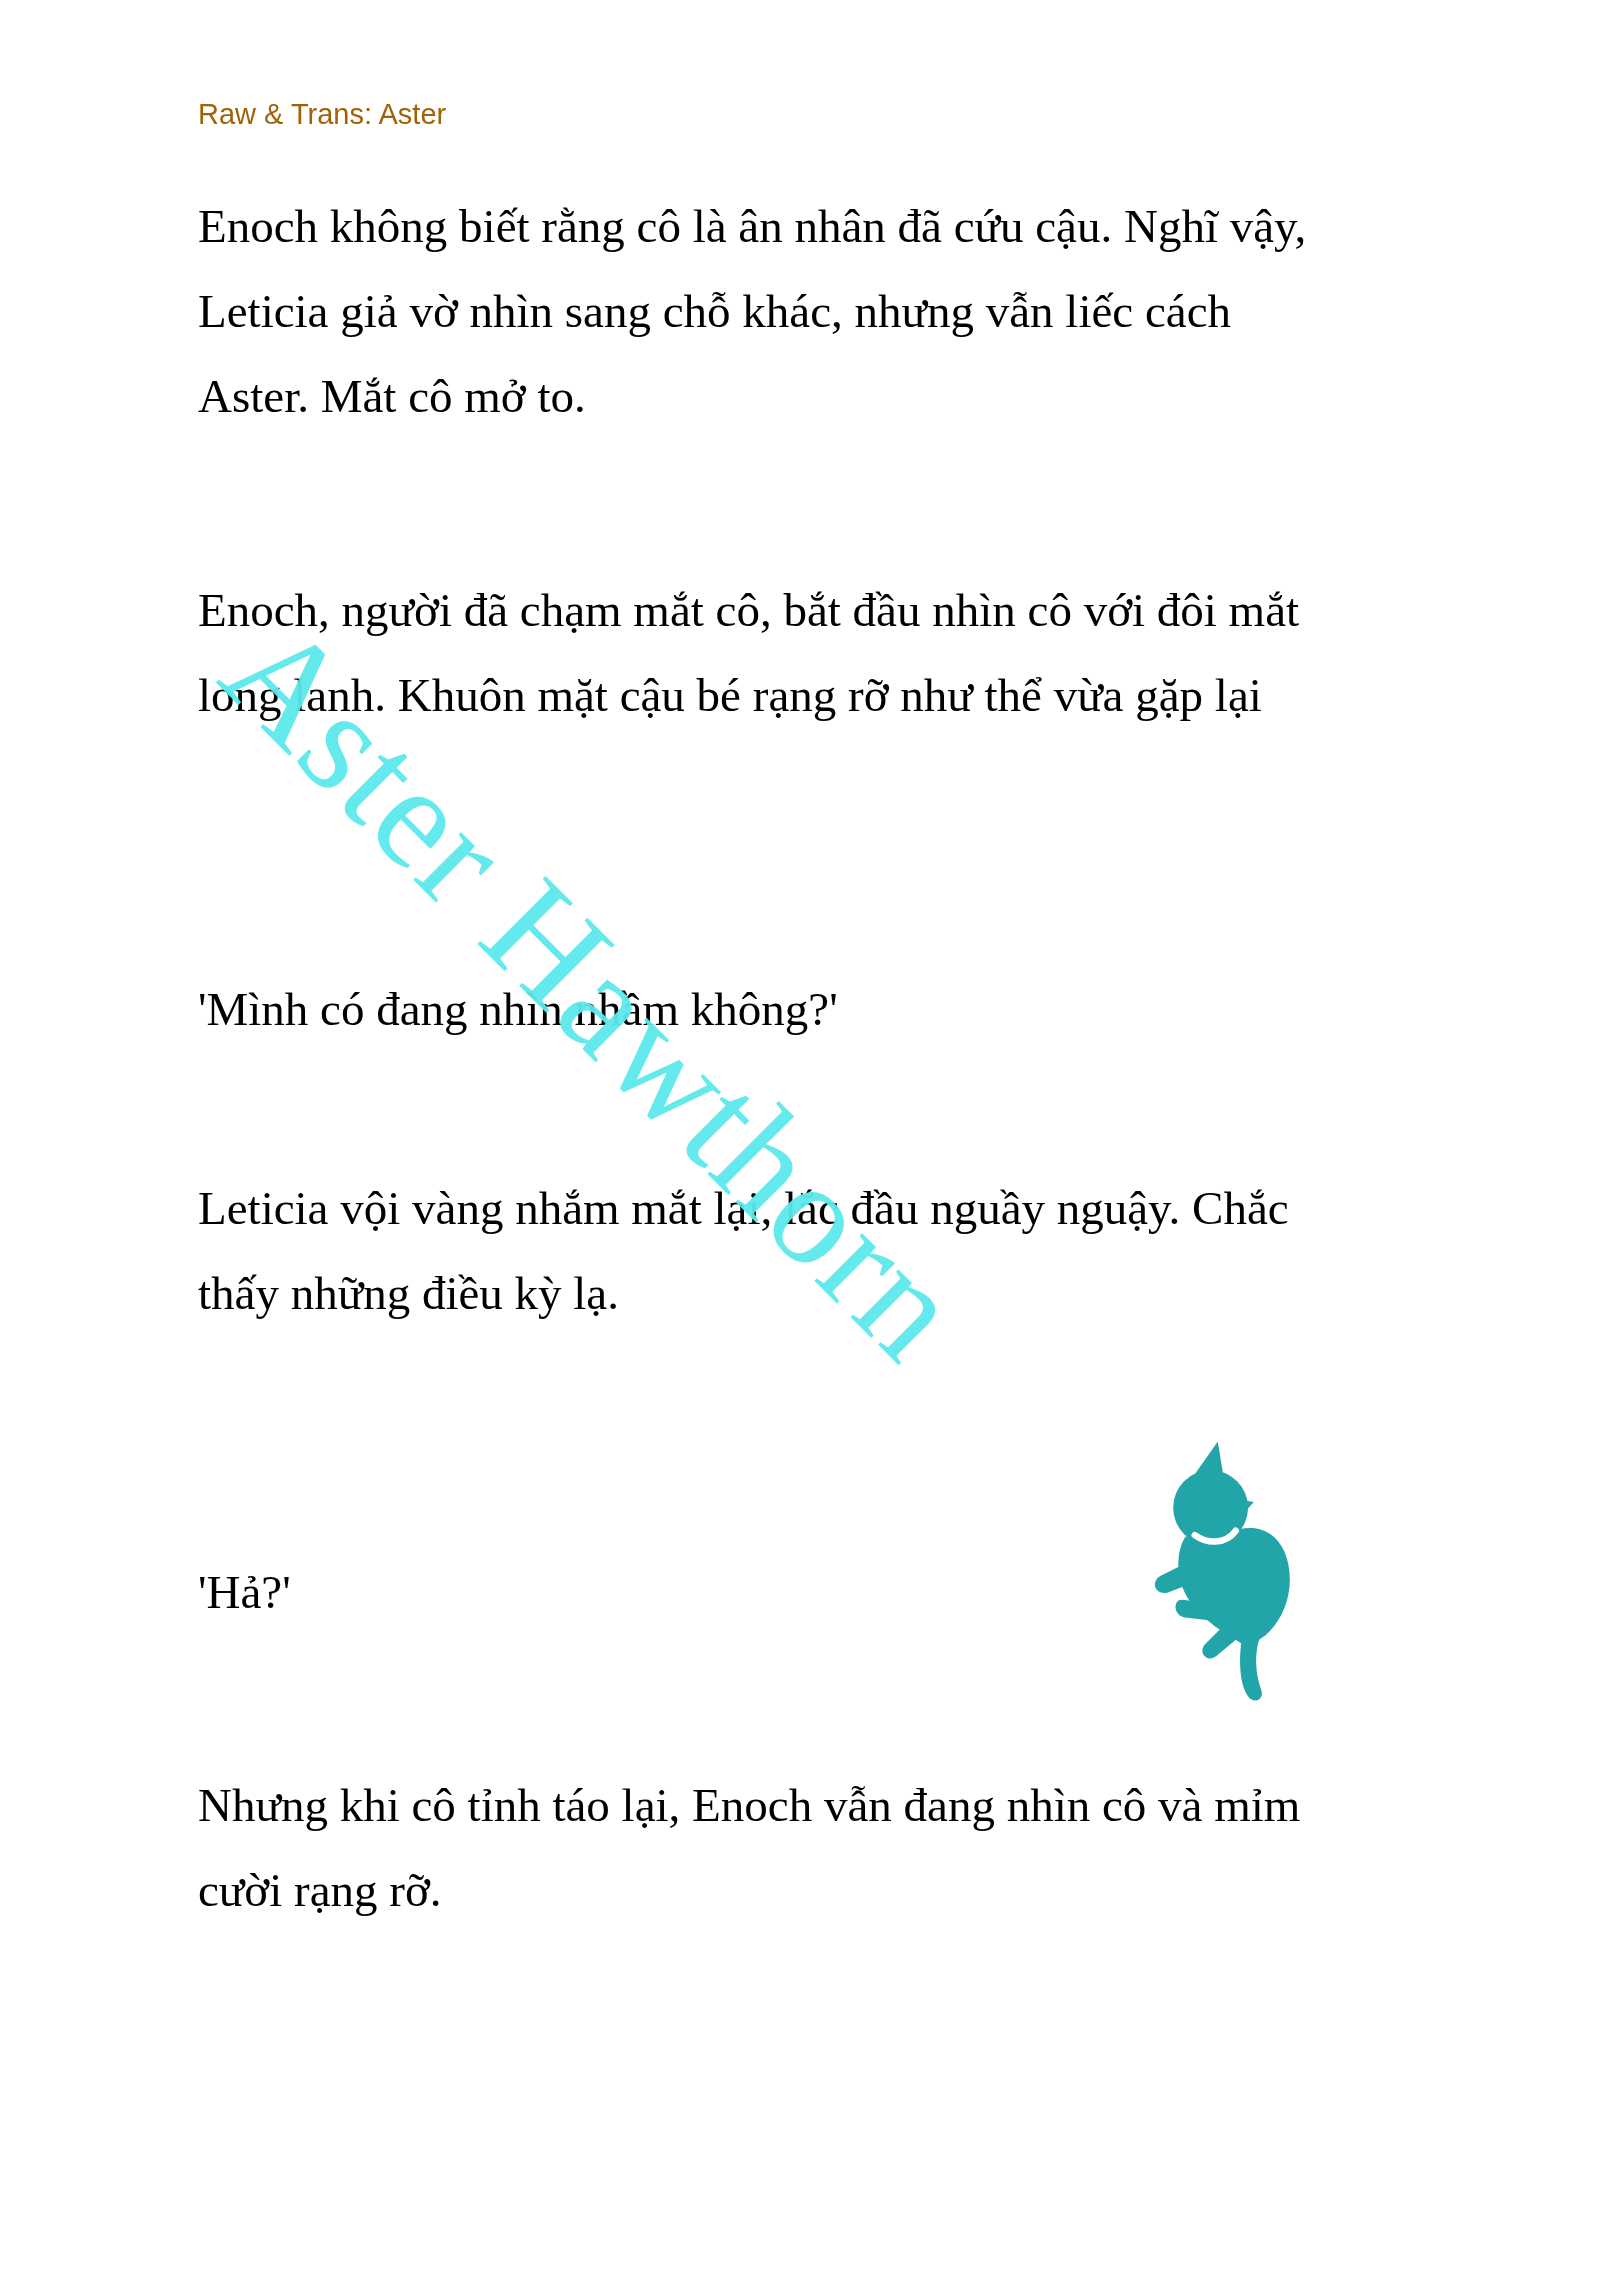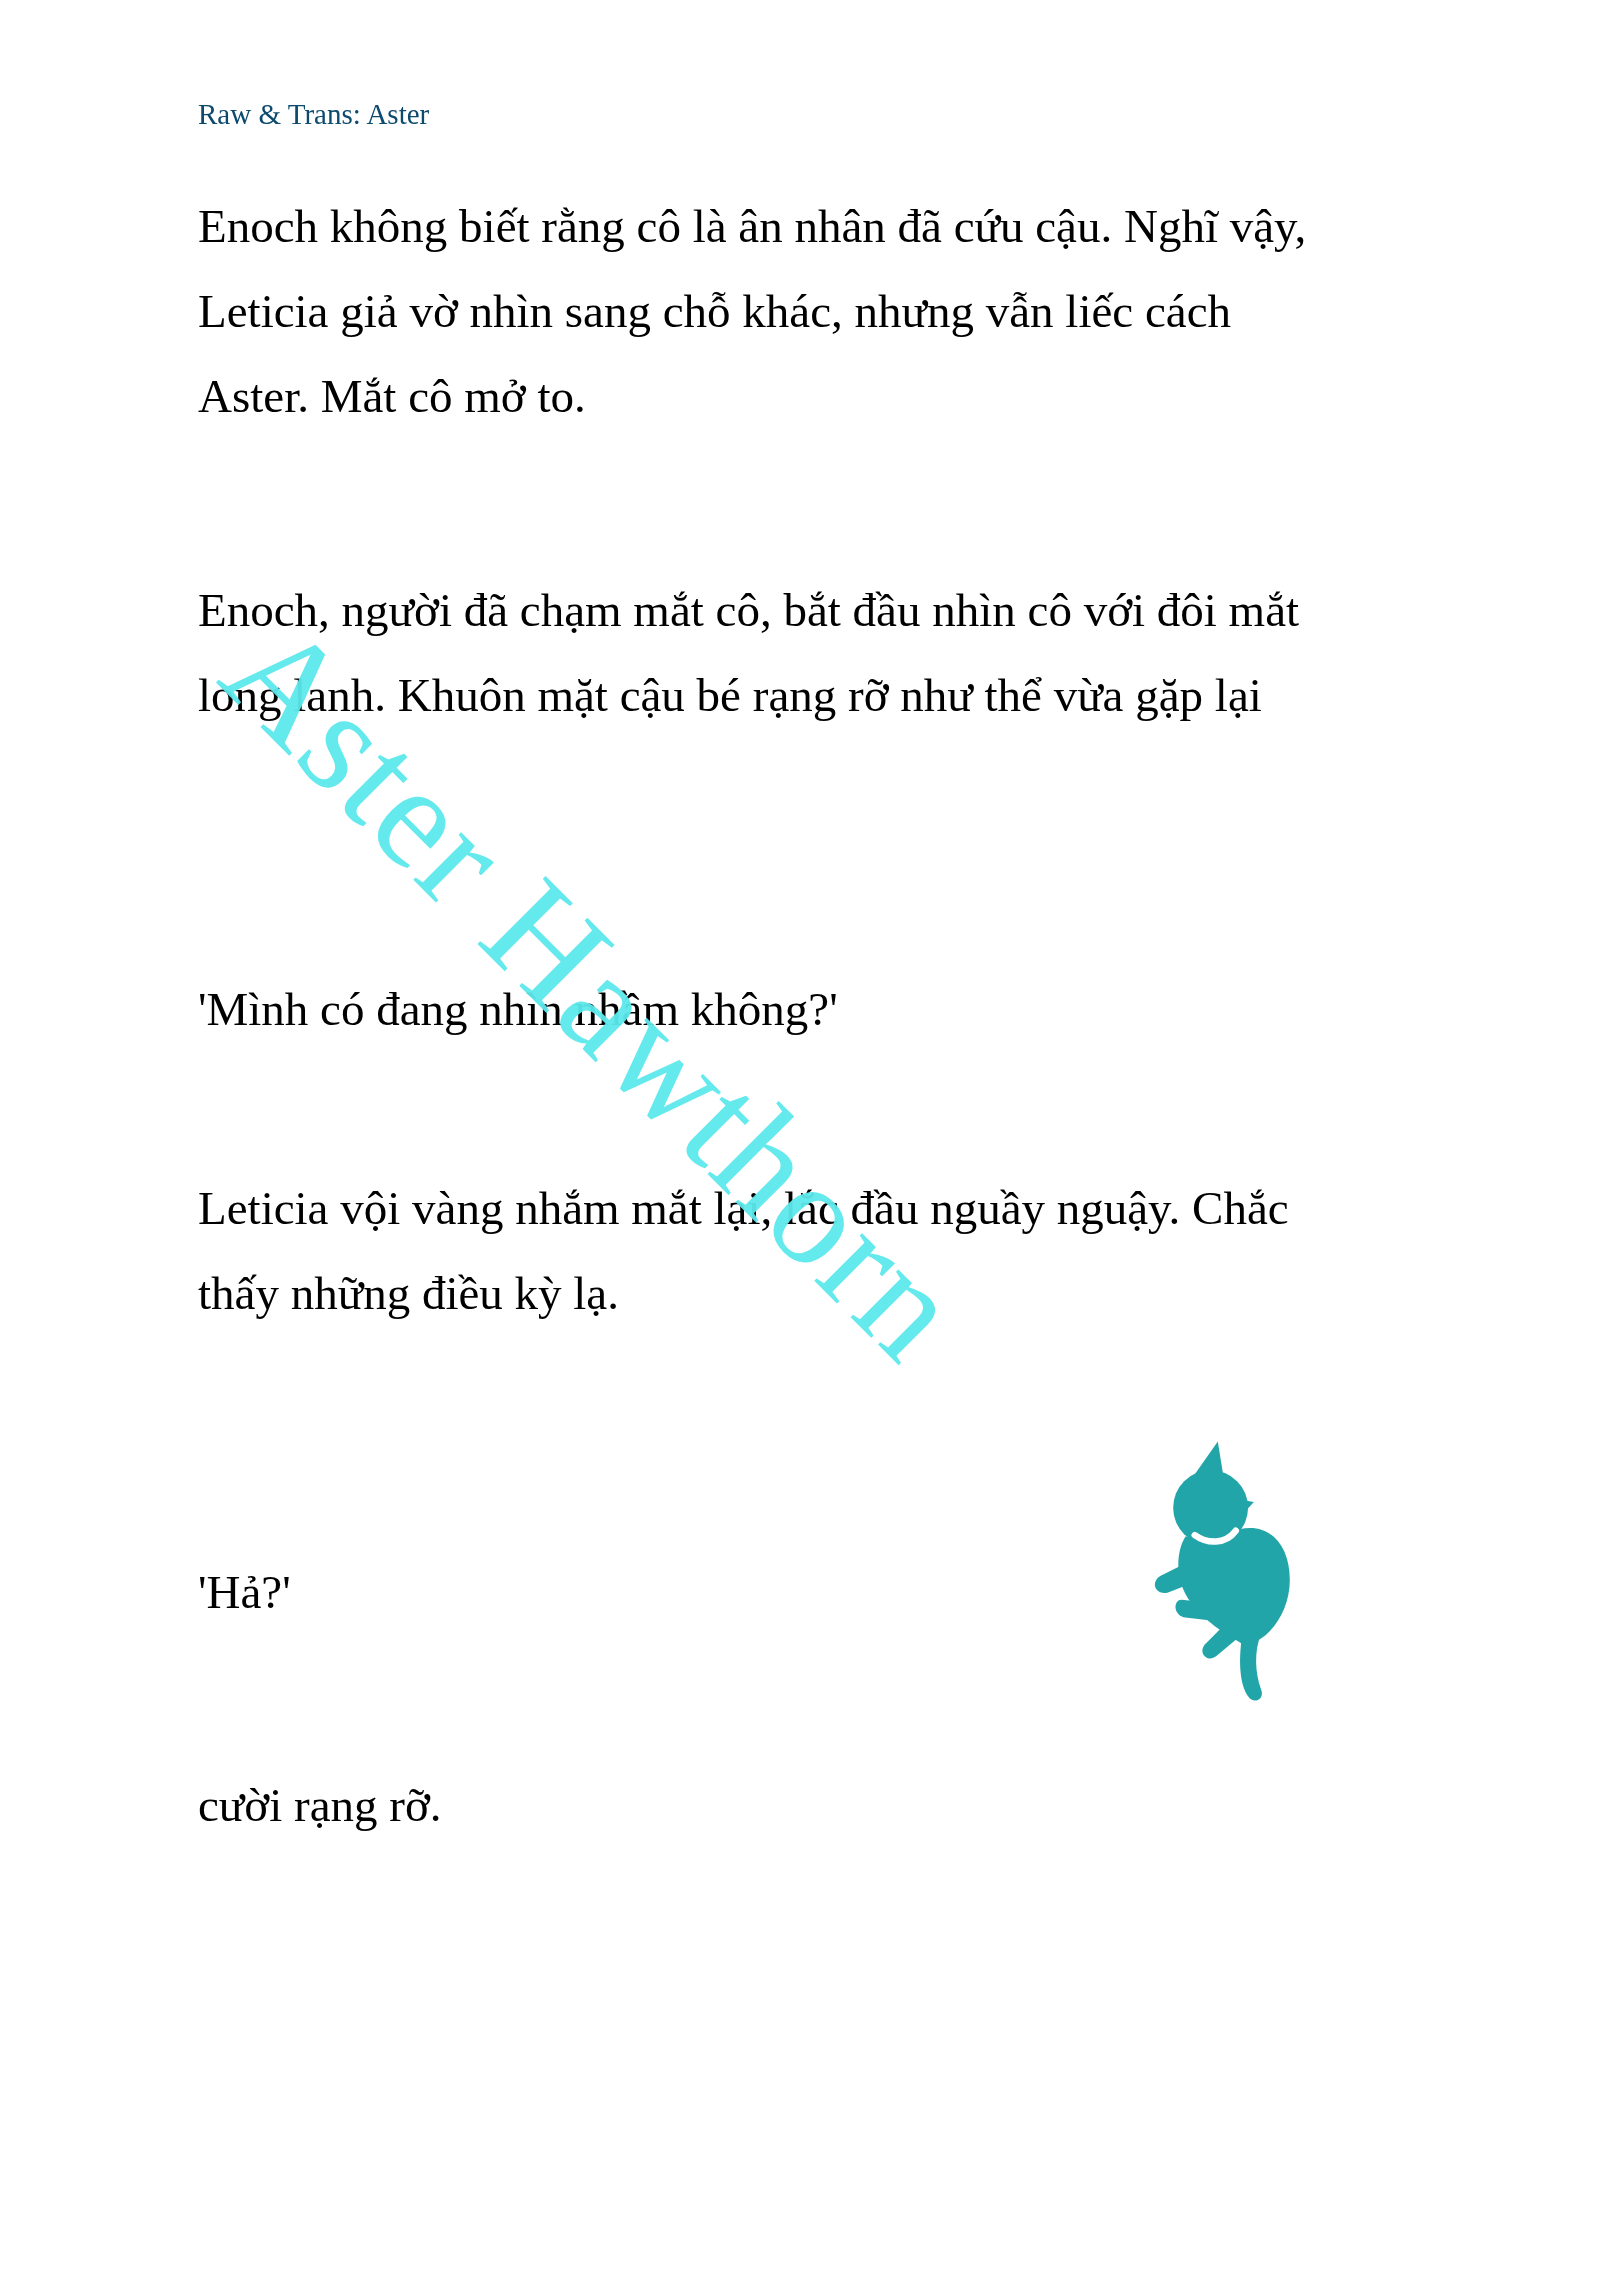--- a/index.html
+++ b/index.html
@@ -1,21 +1,21 @@
 <!DOCTYPE html>
 <html><head>
 <meta charset="utf-8">
 <style>
   html, body { margin: 0; padding: 0; }
   body {
     width: 1621px; height: 2293px; background: #ffffff; position: relative; overflow: hidden;
   }
   .header {
     position: absolute; left: 198px; top: 98px;
-    font-family: Liberation Serif, serif; font-size: 29px; color: #0c4a6e;
+    font-family: Liberation Sans, sans-serif; font-size: 29px; color: #a16207;
   }
   .para {
     position: absolute; left: 198px;
     font-family: "Liberation Serif", serif; font-size: 47px; line-height: 85px;
     color: #000; white-space: nowrap;
   }
   .line { display: block; }
   .watermark {
     position: absolute; left: 172px; top: 990px;
     width: 1372px;
@@ -49,20 +49,21 @@
 <div class="para" style="top:1166px">
   <span class="line">Leticia vội vàng nhắm mắt lại, lắc đầu nguầy nguậy. Chắc</span>
   <span class="line">thấy những điều kỳ lạ.</span>
 </div>
 
 <div class="para" style="top:1550px">
   <span class="line">'Hả?'</span>
 </div>
 
 <div class="para" style="top:1763px">
+  <span class="line">Nhưng khi cô tỉnh táo lại, Enoch vẫn đang nhìn cô và mỉm</span>
   <span class="line">cười rạng rỡ.</span>
 </div>
 
 <div class="watermark" style="top:573px; left:250px;">Aster Hawthorn</div>
 
 <svg class="cat" viewBox="0 0 300 400" xmlns="http://www.w3.org/2000/svg">
   <g fill="#22a5a8">
 
     <circle cx="130" cy="110" r="52"></circle>
 

